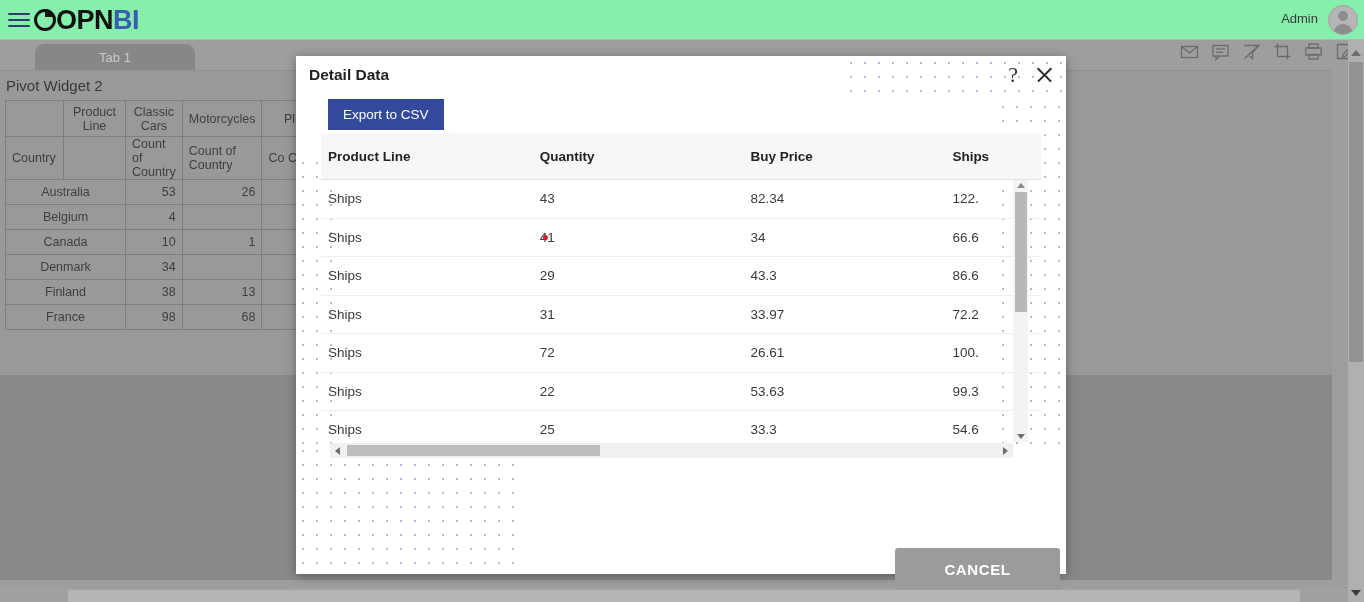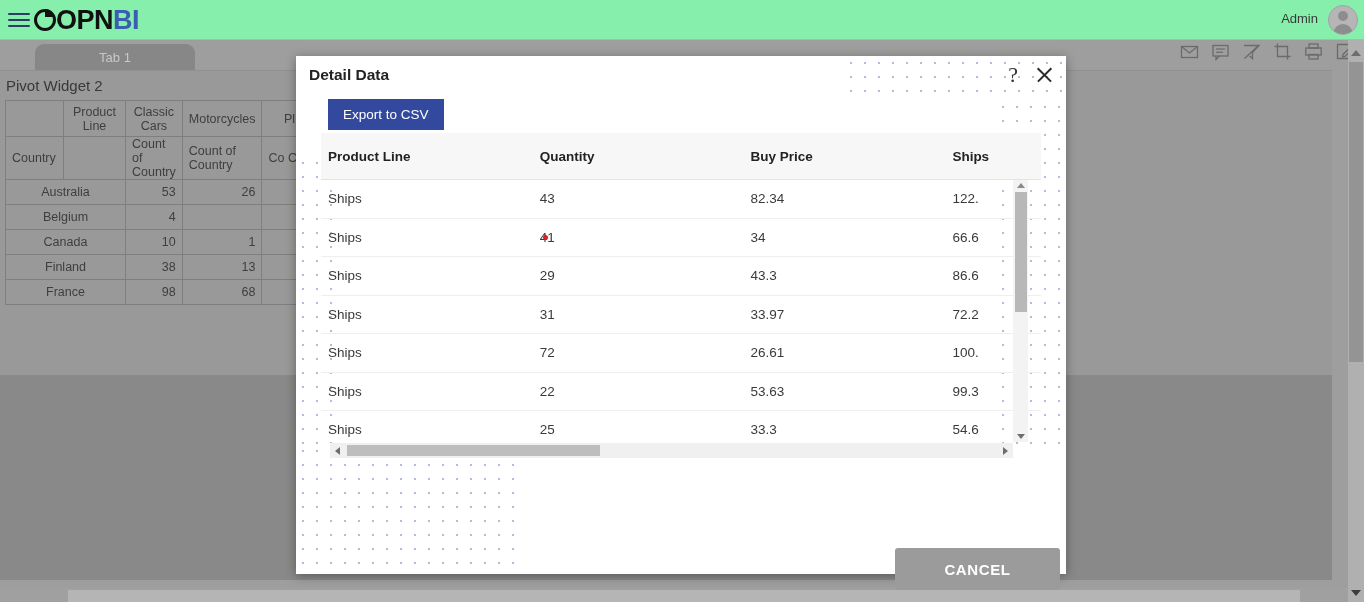--- a/index.html
+++ b/index.html
@@ -384,20 +384,26 @@
           <td class="num"></td>
           <td class="num"></td>
         </tr>
         <tr>
           <td class="country" colspan="2">Canada</td>
           <td class="num">10</td>
           <td class="num">1</td>
           <td class="num"></td>
         </tr>
         <tr>
+          <td class="country" colspan="2">Denmark</td>
+          <td class="num">34</td>
+          <td class="num"></td>
+          <td class="num"></td>
+        </tr>
+        <tr>
           <td class="country" colspan="2">Finland</td>
           <td class="num">38</td>
           <td class="num">13</td>
           <td class="num"></td>
         </tr>
         <tr>
           <td class="country" colspan="2">France</td>
           <td class="num">98</td>
           <td class="num">68</td>
           <td class="num"></td>

